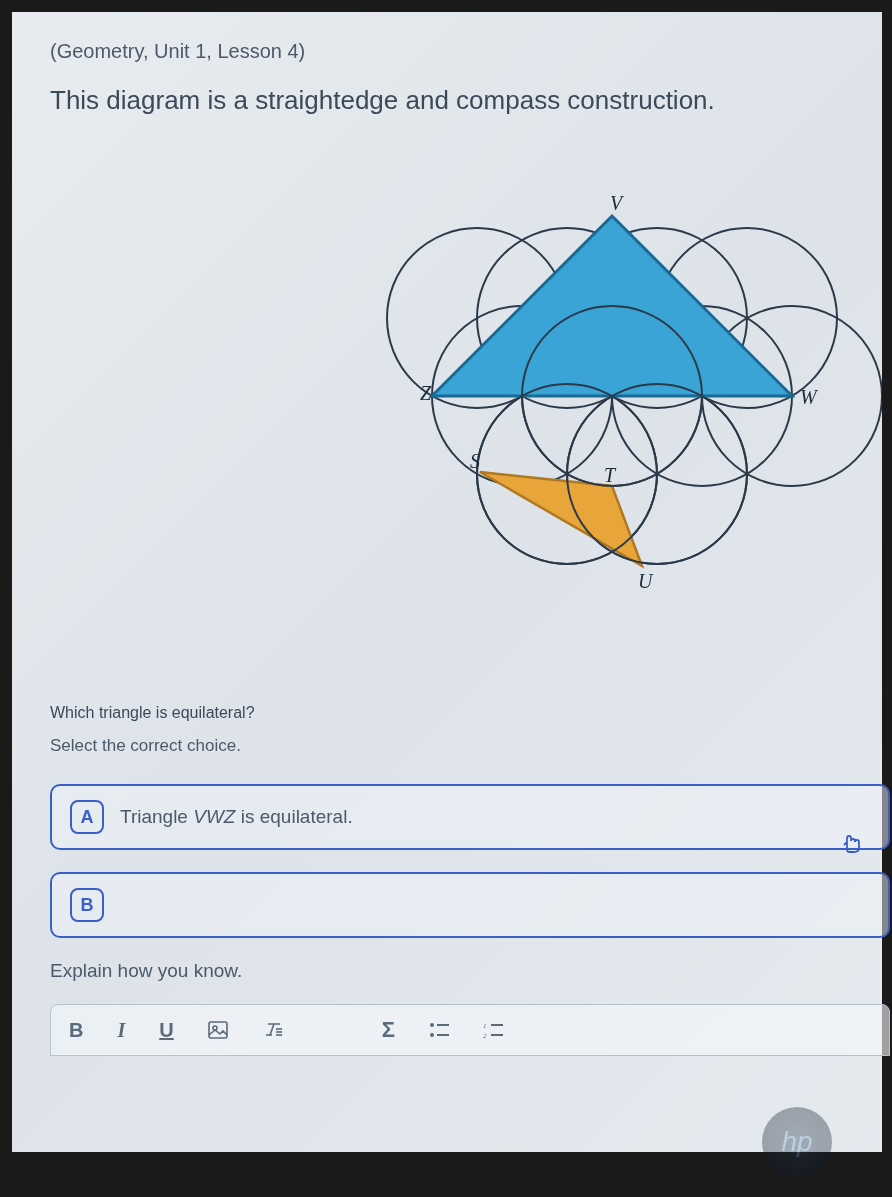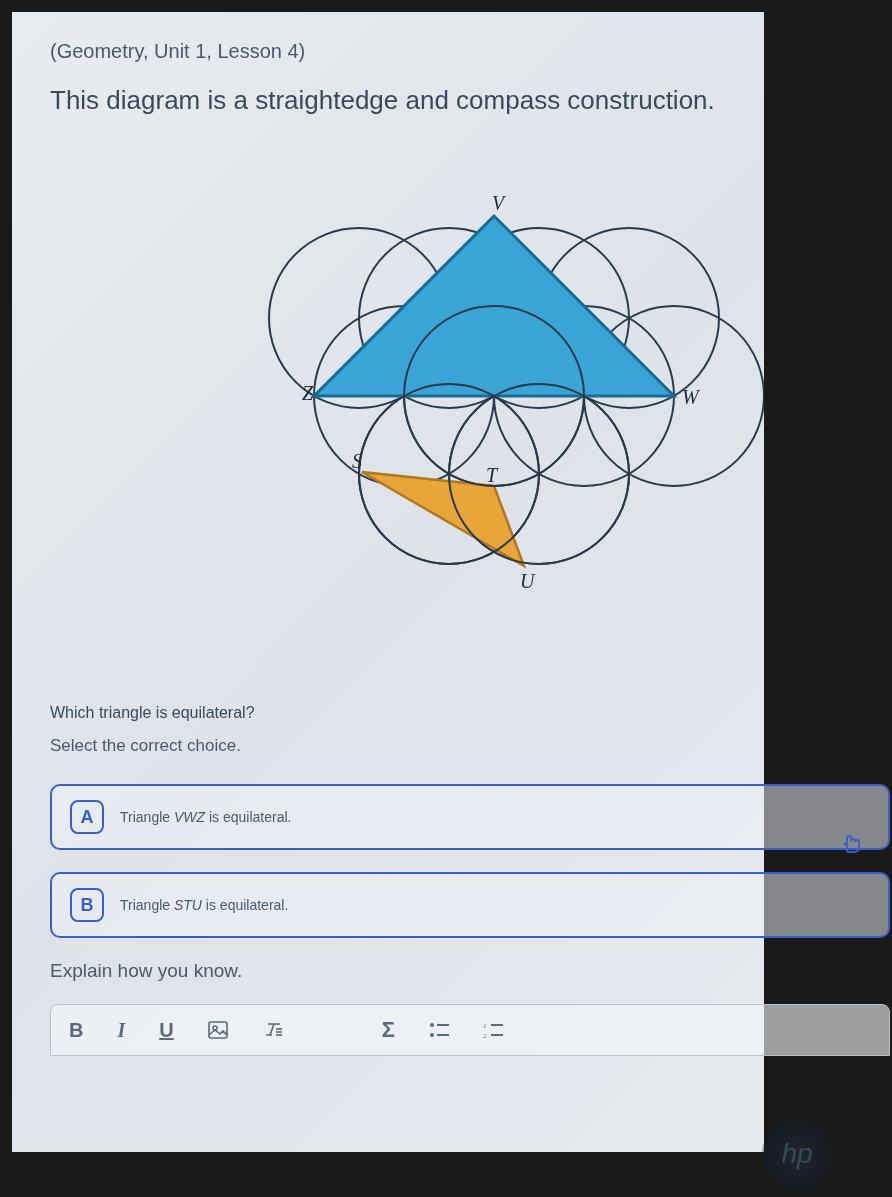--- a/index.html
+++ b/index.html
@@ -7,21 +7,21 @@
     font-family: -apple-system, BlinkMacSystemFont, "Segoe UI", Arial, sans-serif;
     background: #1a1a1a;
     width: 892px;
     height: 1197px;
     overflow: hidden;
     position: relative;
   }
   .page {
     background: linear-gradient(135deg, #e8ecf0 0%, #dde3e9 50%, #e5eaef 100%);
     margin: 12px 0 12px 12px;
-    width: 752px;
+    width: 870px;
     height: 1140px;
     padding: 28px 0 0 38px;
     position: relative;
     color: #3a4a5a;
   }
   .breadcrumb {
     font-size: 20px;
     font-weight: 500;
     color: #4a5a6a;
     margin-bottom: 22px;
@@ -72,21 +72,21 @@
     height: 34px;
     display: flex;
     align-items: center;
     justify-content: center;
     font-weight: 600;
     color: #3a5fc8;
     font-size: 18px;
     flex-shrink: 0;
   }
   .choice-text {
-    font-size: 14px;
+    font-size: 19px;
     color: #4a5a6a;
   }
   .choice-text .it { font-style: italic; }
   .cursor-icon {
     position: absolute;
     right: 26px;
     bottom: -12px;
     font-size: 22px;
     color: #3a5fc8;
   }
@@ -107,21 +107,21 @@
     color: #5a6a7a;
   }
   .tb-btn { font-size: 20px; cursor: pointer; display:inline-flex; align-items:center; }
   .tb-bold { font-weight: 800; }
   .tb-italic { font-style: italic; font-weight: 600; font-family: Georgia, serif; }
   .tb-underline { text-decoration: underline; font-weight:600; }
   .tb-gap { width: 30px; }
   .hp-logo {
     position: absolute;
     right: 60px;
-    bottom: 8px;
+    bottom: 20px;
     width: 70px;
     height: 70px;
     border-radius: 50%;
     background: radial-gradient(circle, #2a3a4a 0%, #0a1a2a 80%);
     display:flex;
     align-items:center;
     justify-content:center;
     color:#6aa0d0;
     font-style:italic;
     font-size:28px;
@@ -177,23 +177,20 @@
     </div>
     <span class="cursor-icon">
       <svg width="22" height="24" viewBox="0 0 22 24" fill="none" stroke="#3a5fc8" stroke-width="1.8">
         <path d="M7 20 L7 8 Q7 6 9 6 Q11 6 11 8 L11 11 Q11 9 13 9 Q15 9 15 11 L15 12 Q15 10 17 10 Q19 10 19 12 L19 18 Q19 22 14 22 L10 22 Q7 22 7 20 Z M7 12 L4 15"></path>
       </svg>
     </span>
   </div>
 
   <div class="choice">
     <div class="choice-letter">B</div>
-    <div class="choice-text">
-      <span>Triangle </span><span class="it">STU</span><span> is equilateral.</span>
-    </div>
   </div>
 
   <div class="explain">Explain how you know.</div>
 
   <div class="toolbar">
     <span class="tb-btn tb-bold">B</span>
     <span class="tb-btn tb-italic">I</span>
     <span class="tb-btn tb-underline">U</span>
     <span class="tb-btn">
       <svg width="20" height="18" viewBox="0 0 20 18" fill="none" stroke="#5a6a7a" stroke-width="1.6">

